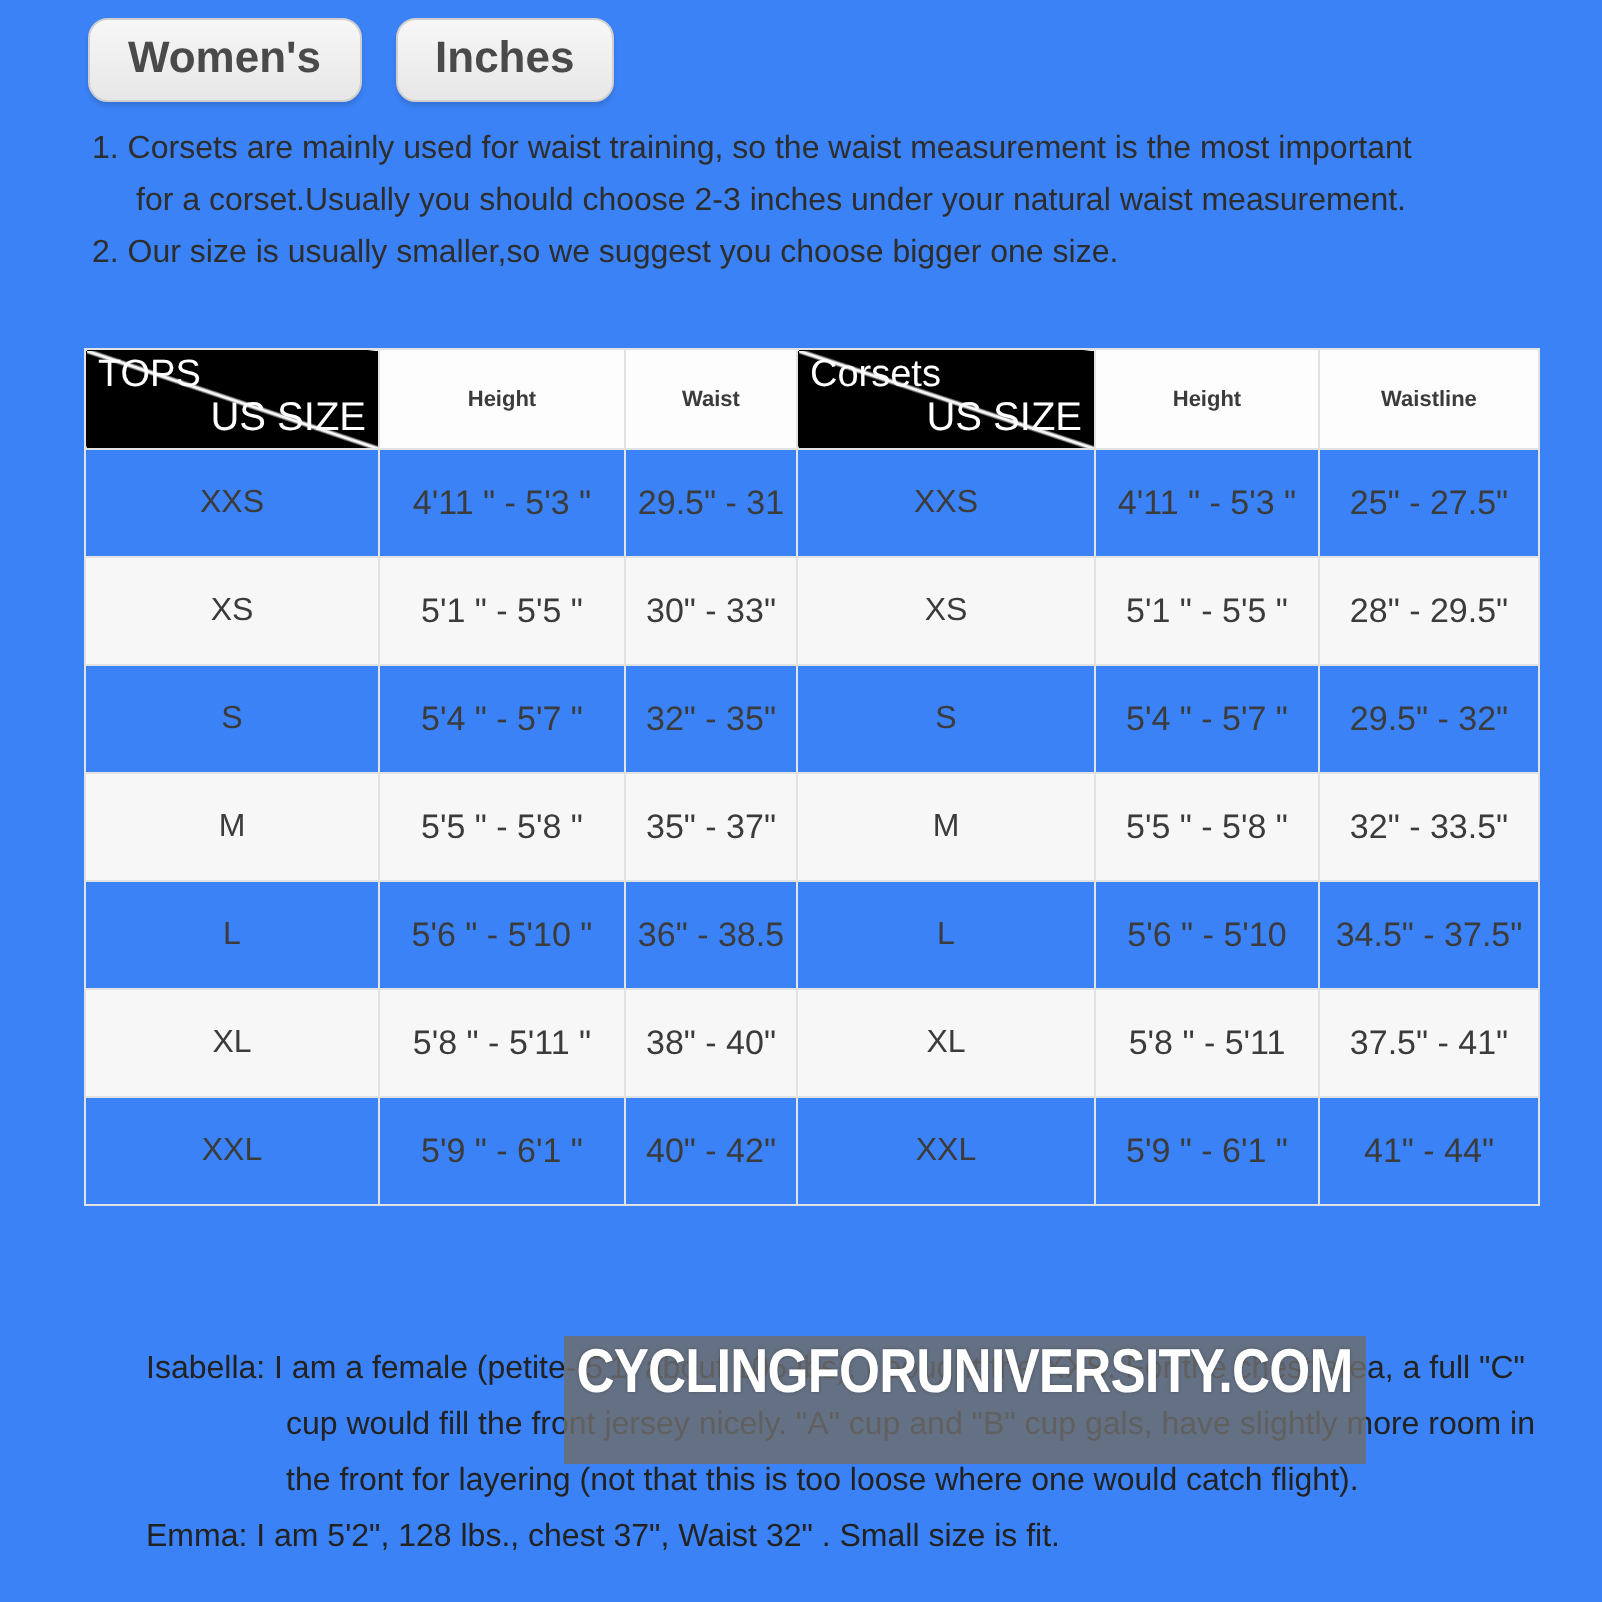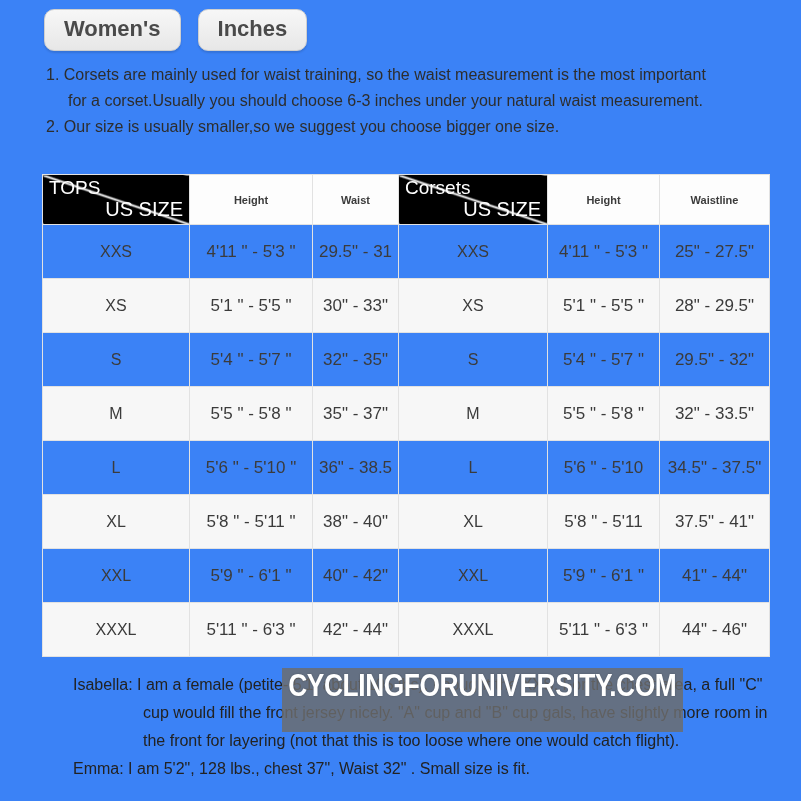--- a/index.html
+++ b/index.html
@@ -154,21 +154,21 @@
 <body>
 
 <div id="page">
 
   <div id="buttons-row">
     <button class="pill-btn">Women's</button>
     <button class="pill-btn">Inches</button>
   </div>
 
   <div id="notes">
-    <div class="note-item"><span class="note-num">1.</span> <span>Corsets are mainly used for waist training, so the waist measurement is the most important for a corset.Usually you should choose 6-3 inches under your natural waist measurement.</span></div>
+    <div class="note-item"><span class="note-num">1.</span> <span>Corsets are mainly used for waist training, so the waist measurement is the most important for a corset.Usually you should choose 2-3 inches under your natural waist measurement.</span></div>
     <div class="note-item"><span class="note-num">2.</span> <span>Our size is usually smaller,so we suggest you choose bigger one size.</span></div>
   </div>
 
   <table id="size-table">
     <colgroup>
       <col class="c1">
         <col class="c2">
         <col class="c3">
       <col class="c4">
         <col class="c5">
@@ -240,28 +240,20 @@
         <td class="val-cell">37.5" - 41"</td>
       </tr>
       <tr>
         <td class="size-cell">XXL</td>
         <td class="val-cell">5'9 " - 6'1 "</td>
         <td class="val-cell">40" - 42"</td>
         <td class="size-cell">XXL</td>
         <td class="val-cell">5'9 " - 6'1 "</td>
         <td class="val-cell">41" - 44"</td>
       </tr>
-      <tr>
-        <td class="size-cell">XXXL</td>
-        <td class="val-cell">5'11 " - 6'3 "</td>
-        <td class="val-cell">42" - 44"</td>
-        <td class="size-cell">XXXL</td>
-        <td class="val-cell">5'11 " - 6'3 "</td>
-        <td class="val-cell">44" - 46"</td>
-      </tr>
     </tbody>
   </table>
 
   <div id="reviews">
     <p class="review-para">Isabella: I am a female (petite- 5'1, about 105 lbs). I bought the XXS.  For the chest area, a full "C" cup would fill the front jersey nicely. "A" cup and "B" cup gals, have slightly more room in the front for layering (not that this is too loose where one would catch flight).</p>
     <p class="review-para">Emma: I am 5'2", 128 lbs., chest 37", Waist 32" . Small size is fit.</p>
   </div>
 
   <div id="watermark-box">
     <span id="watermark-text">CYCLINGFORUNIVERSITY.COM</span>

